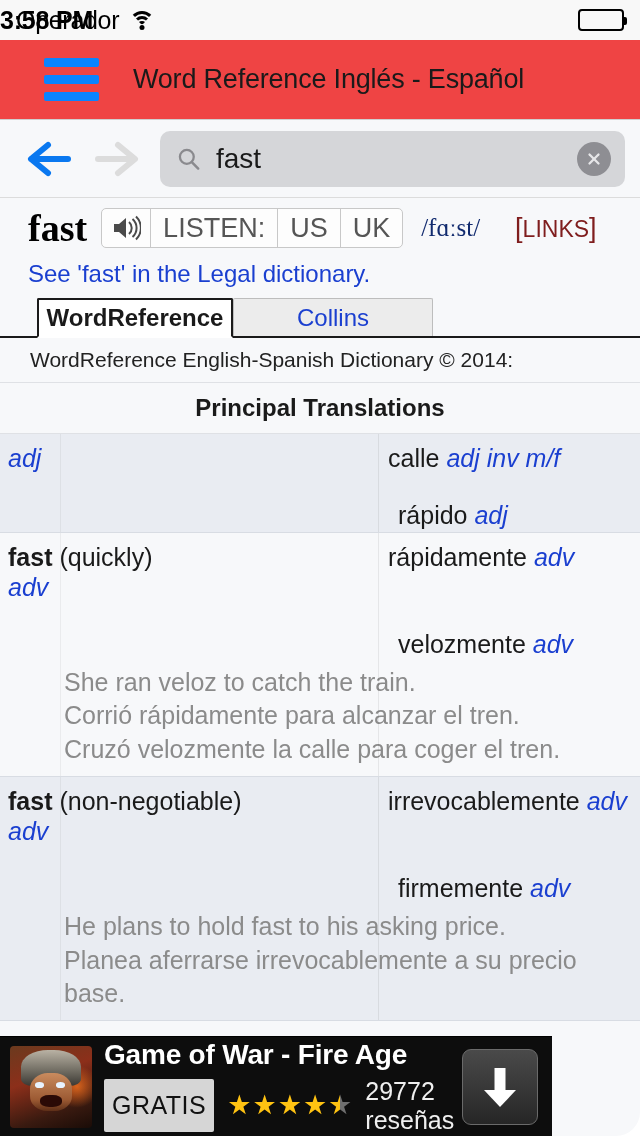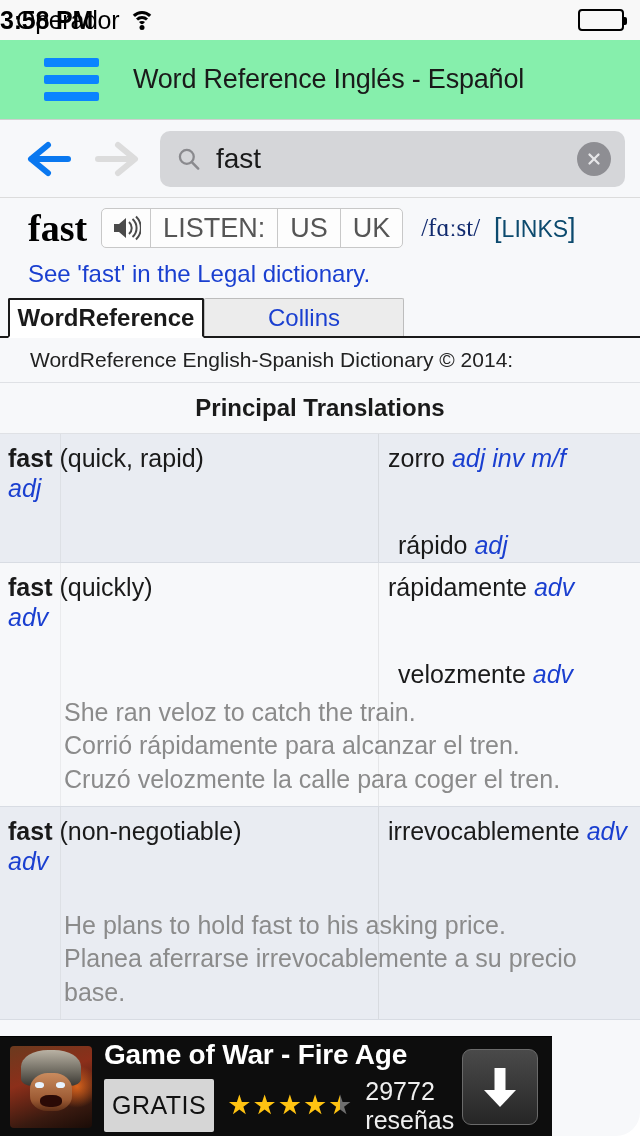--- a/index.html
+++ b/index.html
@@ -37,21 +37,21 @@
   }
   .sb-right { margin-left: auto; display: flex; align-items: center; }
   .battery { width: 46px; height: 22px; border: 2.5px solid #000; border-radius: 4px;
     padding: 2px; position: relative; }
   .battery .fill { width: 100%; height: 100%; background: #000; border-radius: 1px; }
   .battery .cap { position: absolute; right: -5px; top: 6px; width: 3px; height: 8px;
     background: #000; border-radius: 0 2px 2px 0; }
 
   
   .titlebar {
-    height: 80px; background: #86efac;
+    height: 80px; background: #ef4444;
     border-bottom: 1px solid #cfcfcf;
     display: flex; align-items: center; padding-left: 44px; gap: 34px;
   }
   .hamburger { width: 55px; display: flex; flex-direction: column; gap: 8px; cursor: pointer; }
   .hamburger i { display: block; height: 9px; background: #0a84ff; border-radius: 2px; }
   .app-title { font-size: 27px; color: #1a1a1a; letter-spacing: -0.2px; }
 
   
   .navbar {
     height: 78px; background: #f7f8fa;
@@ -82,30 +82,30 @@
     color: #000; }
   .listen-group { display: flex; border: 1px solid #c8c8c8; border-radius: 5px;
     overflow: hidden; background: #fdfdfd; height: 40px; }
   .lg-cell { display: flex; align-items: center; justify-content: center;
     padding: 0 12px; border-right: 1px solid #c8c8c8; font-size: 27px; color: #555;
     cursor: pointer; }
   .lg-cell:last-child { border-right: none; }
   .lg-speaker { padding: 0 9px; }
   .phon { font-family: "Liberation Serif", serif; font-size: 25px; color: #112a6e;
     margin-left: 4px; }
-  .links { font-size: 23px; color: #0c4a6e; margin-left: 0; cursor: pointer;
+  .links { font-size: 23px; color: #7f1d1d; margin-left: 21px; cursor: pointer;
     font-variant: small-caps; }
   .links .brk { font-size: 27px; }
 
   
   .legal-link { padding: 4px 0 8px 28px; font-size: 24px; color: #1a3fd0;
     background: #f7f8fa; cursor: pointer; }
 
   
-  .tabstrip { display: flex; align-items: flex-end; padding-left: 8px;
+  .tabstrip { display: flex; align-items: flex-end; padding-left: 37px;
     background: #f7f8fa; border-bottom: 2px solid #1a1a1a; height: 42px; }
   .tab { height: 40px; display: flex; align-items: center; justify-content: center;
     font-size: 24px; cursor: pointer; border: 2px solid #1a1a1a; border-bottom: none;
     border-radius: 2px 2px 0 0; margin-bottom: -2px; }
   .tab.active { background: #ffffff; color: #1a1a1a; font-weight: bold; width: 196px;
     position: relative; z-index: 2; border-bottom: 2px solid #ffffff; }
   .tab.inactive { background: #ececec; color: #1a3fd0; width: 200px;
     border: 1px solid #bdbdbd; border-bottom: none; height: 38px; margin-bottom: 0; }
 
   
@@ -272,29 +272,25 @@
 
   <div class="copyline">WordReference English-Spanish Dictionary © 2014:</div>
 
   <div class="sect-head">Principal Translations</div>
 
   <div class="entry shade">
     <div class="colrule"></div>
     <div class="colrule2"></div>
     <div class="erow">
       <div class="ecol-l">
-        <div class="ew">
-          <b>fast</b>
-          <span class="sense">(quick, rapid)</span>
-        </div>
         <div class="pos">adj</div>
       </div>
       <div class="ecol-r">
         <div class="trans">
-          <span>zorro</span>
+          <span>calle</span>
           <i>adj inv m/f</i>
         </div>
       </div>
     </div>
     <div class="spacer-row"></div>
     <div class="trans2 trans">
       <span>rápido</span>
       <i>adj</i>
     </div>
   </div>
@@ -341,20 +337,24 @@
         <div class="pos">adv</div>
       </div>
       <div class="ecol-r">
         <div class="trans">
           <span>irrevocablemente</span>
           <i>adv</i>
         </div>
       </div>
     </div>
     <div class="spacer-row"></div>
+    <div class="trans2 trans">
+      <span>firmemente</span>
+      <i>adv</i>
+    </div>
     <div class="examples">
       <div class="ex">He plans to hold fast to his asking price.</div>
       <div class="ex">Planea aferrarse irrevocablemente a su precio base.</div>
     </div>
   </div>
 
   <div class="adbar">
     <div class="ad-icon">
       <span class="glow"></span>
       <span class="helm"></span>

